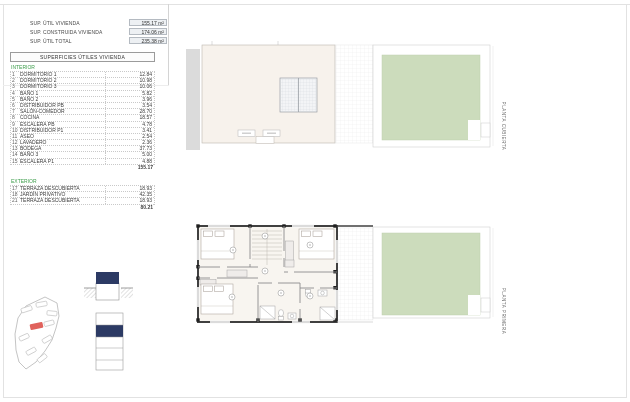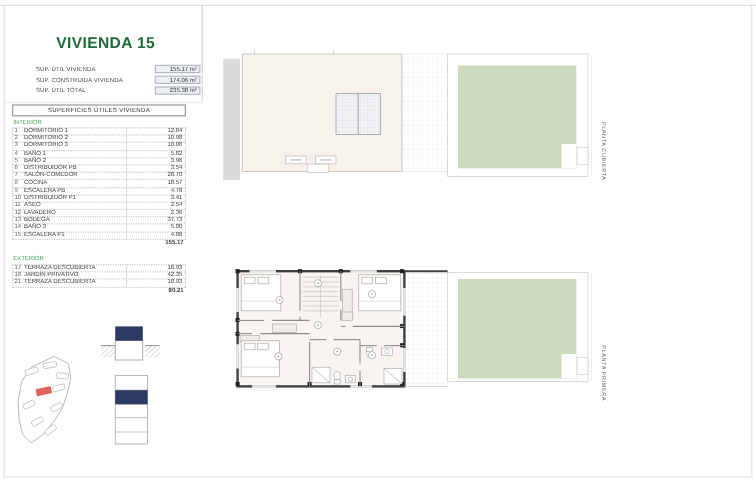--- a/index.html
+++ b/index.html
@@ -49,21 +49,20 @@
 
 <div class="frameline" style="left:0;top:4px;width:630px;height:1px;"></div>
 <div class="frameline" style="left:3px;top:4px;width:1px;height:394px;"></div>
 <div class="frameline" style="left:626px;top:4px;width:1px;height:394px;"></div>
 <div class="frameline" style="left:3px;top:397px;width:624px;height:1px;"></div>
 <div class="frameline" style="left:168px;top:4px;width:1px;height:81px;background:#d4d4d4;"></div>
 <div class="frameline" style="left:3px;top:85px;width:166px;height:1px;background:#ededed;"></div>
 
 <div class="left-panel">
 
-  <div class="sheet-title">VIVIENDA 15</div>
 
   <div class="summary">
 
       <div class="srow">
         <span class="slabel">SUP. ÚTIL VIVIENDA</span>
         <span class="sval">155.17 m²</span>
       </div>
 
       <div class="srow">
         <span class="slabel">SUP. CONSTRUIDA VIVIENDA</span>

